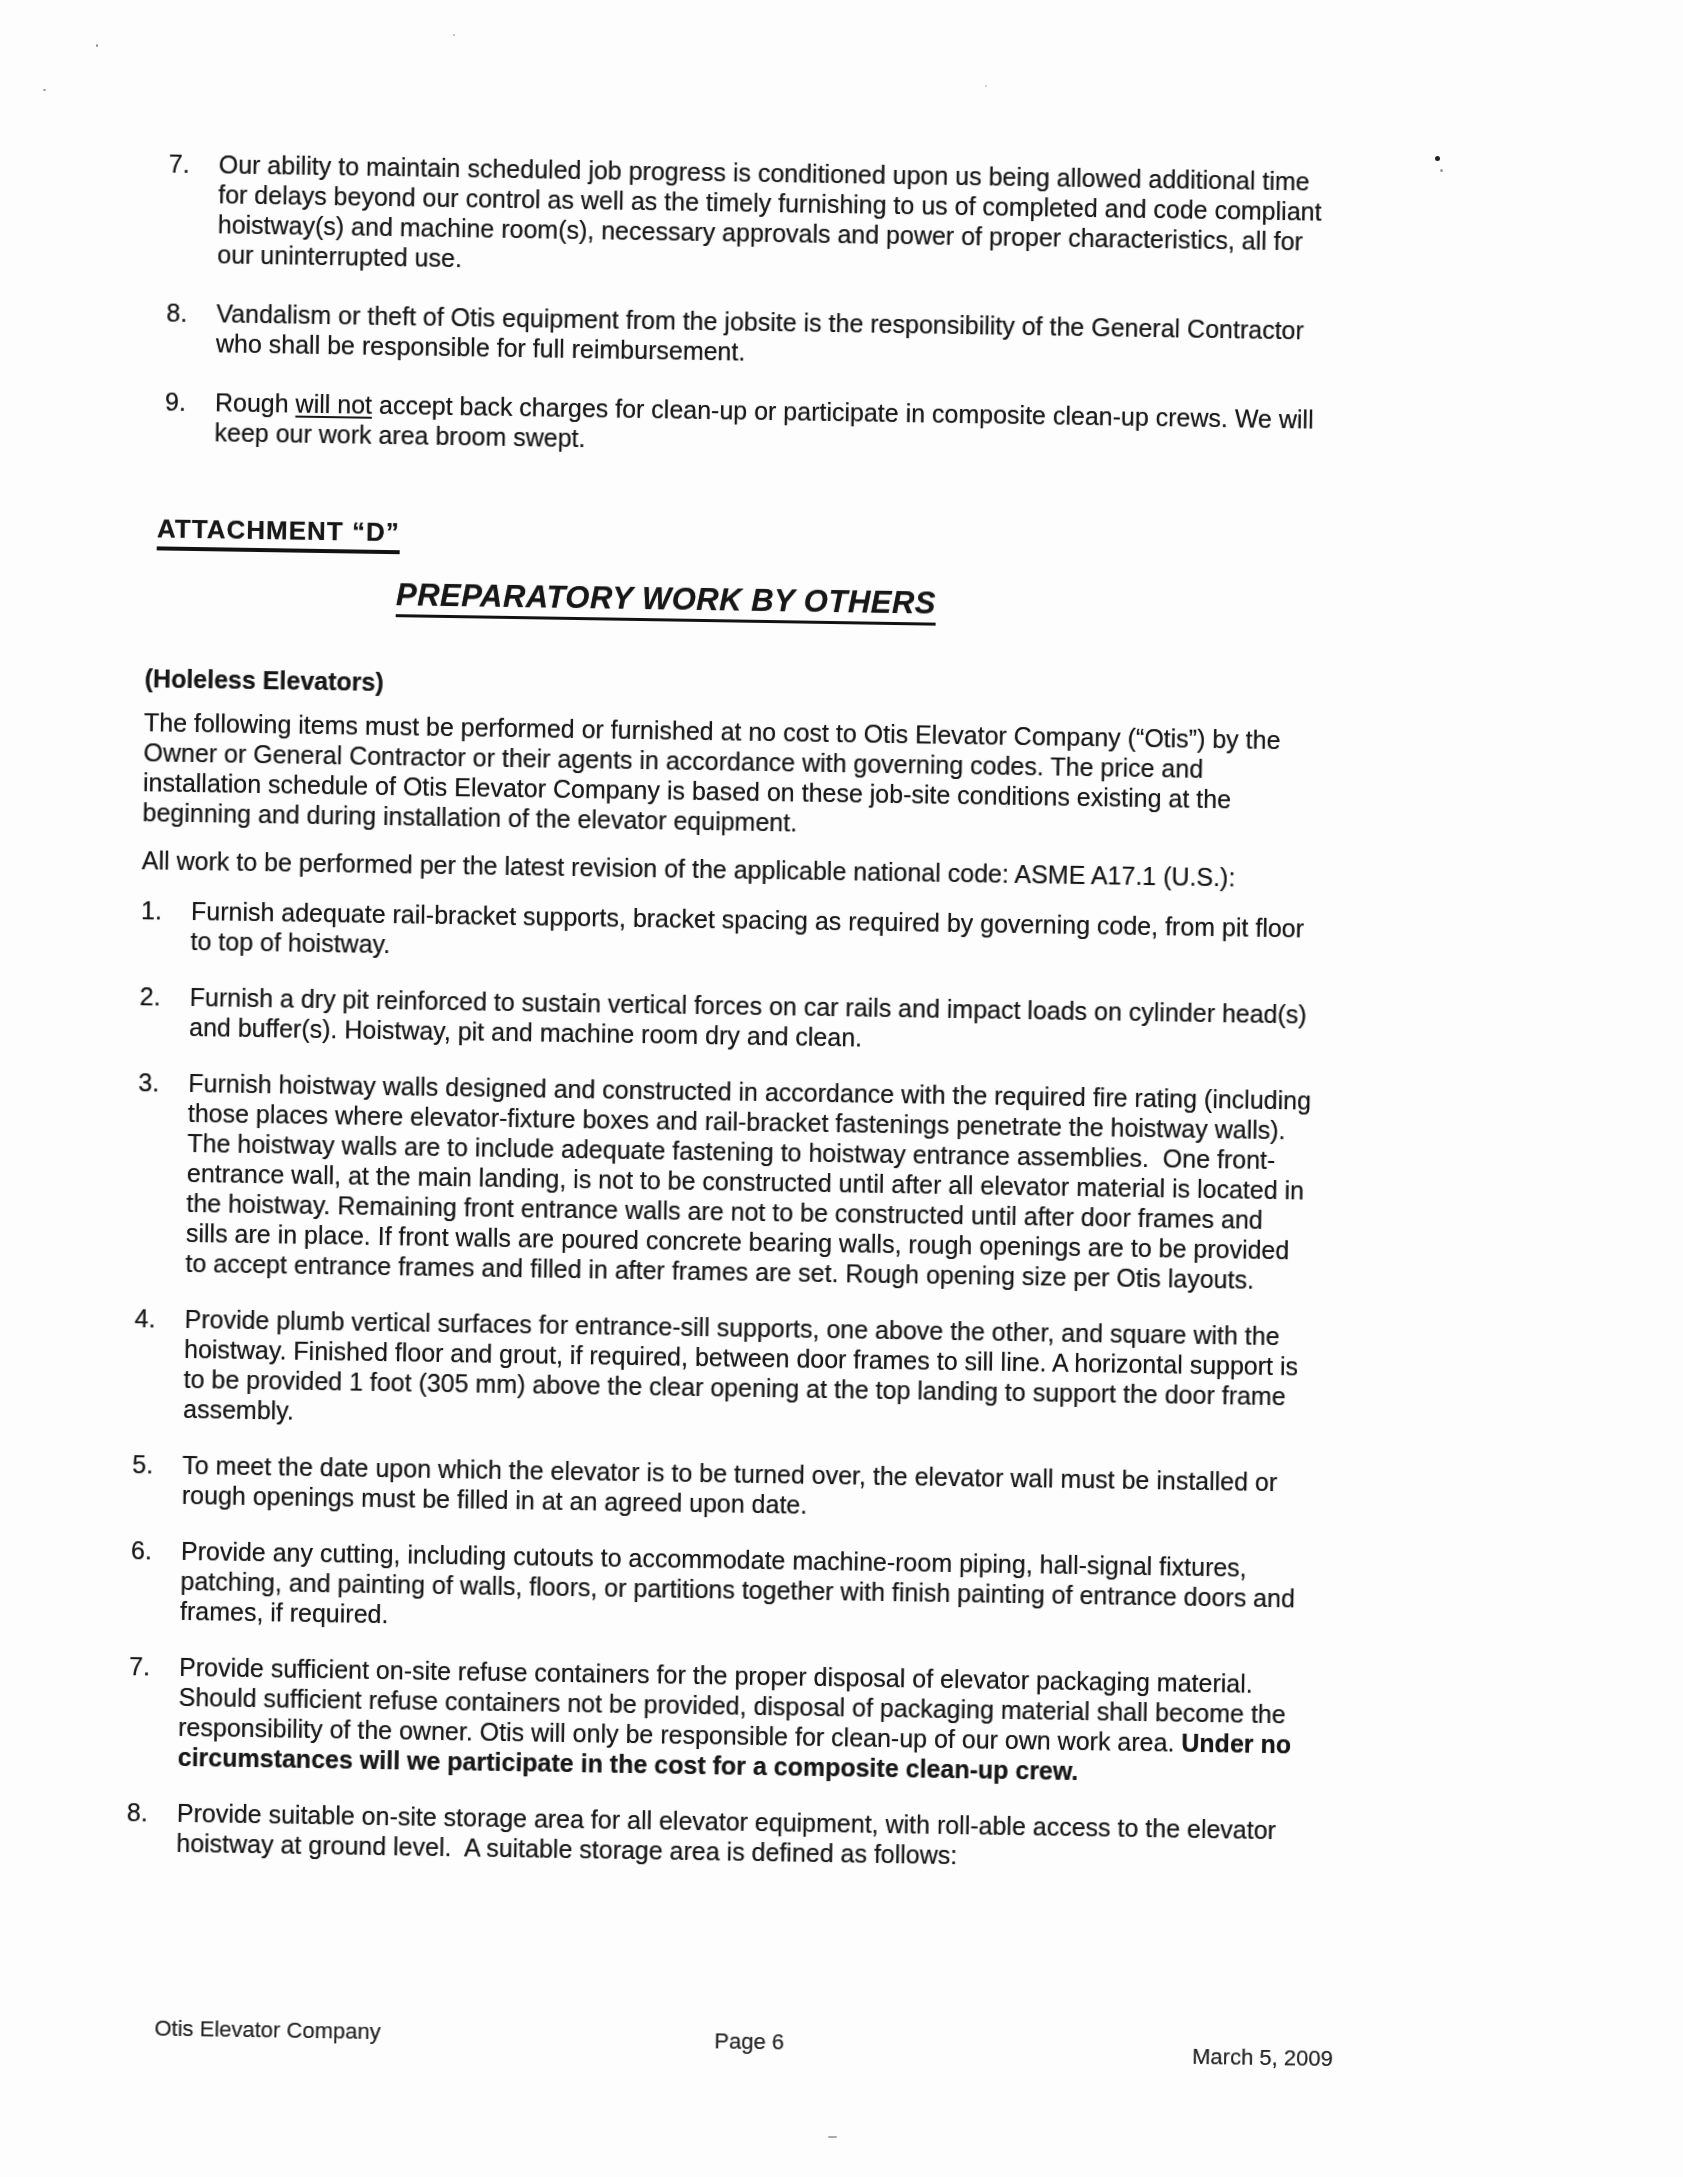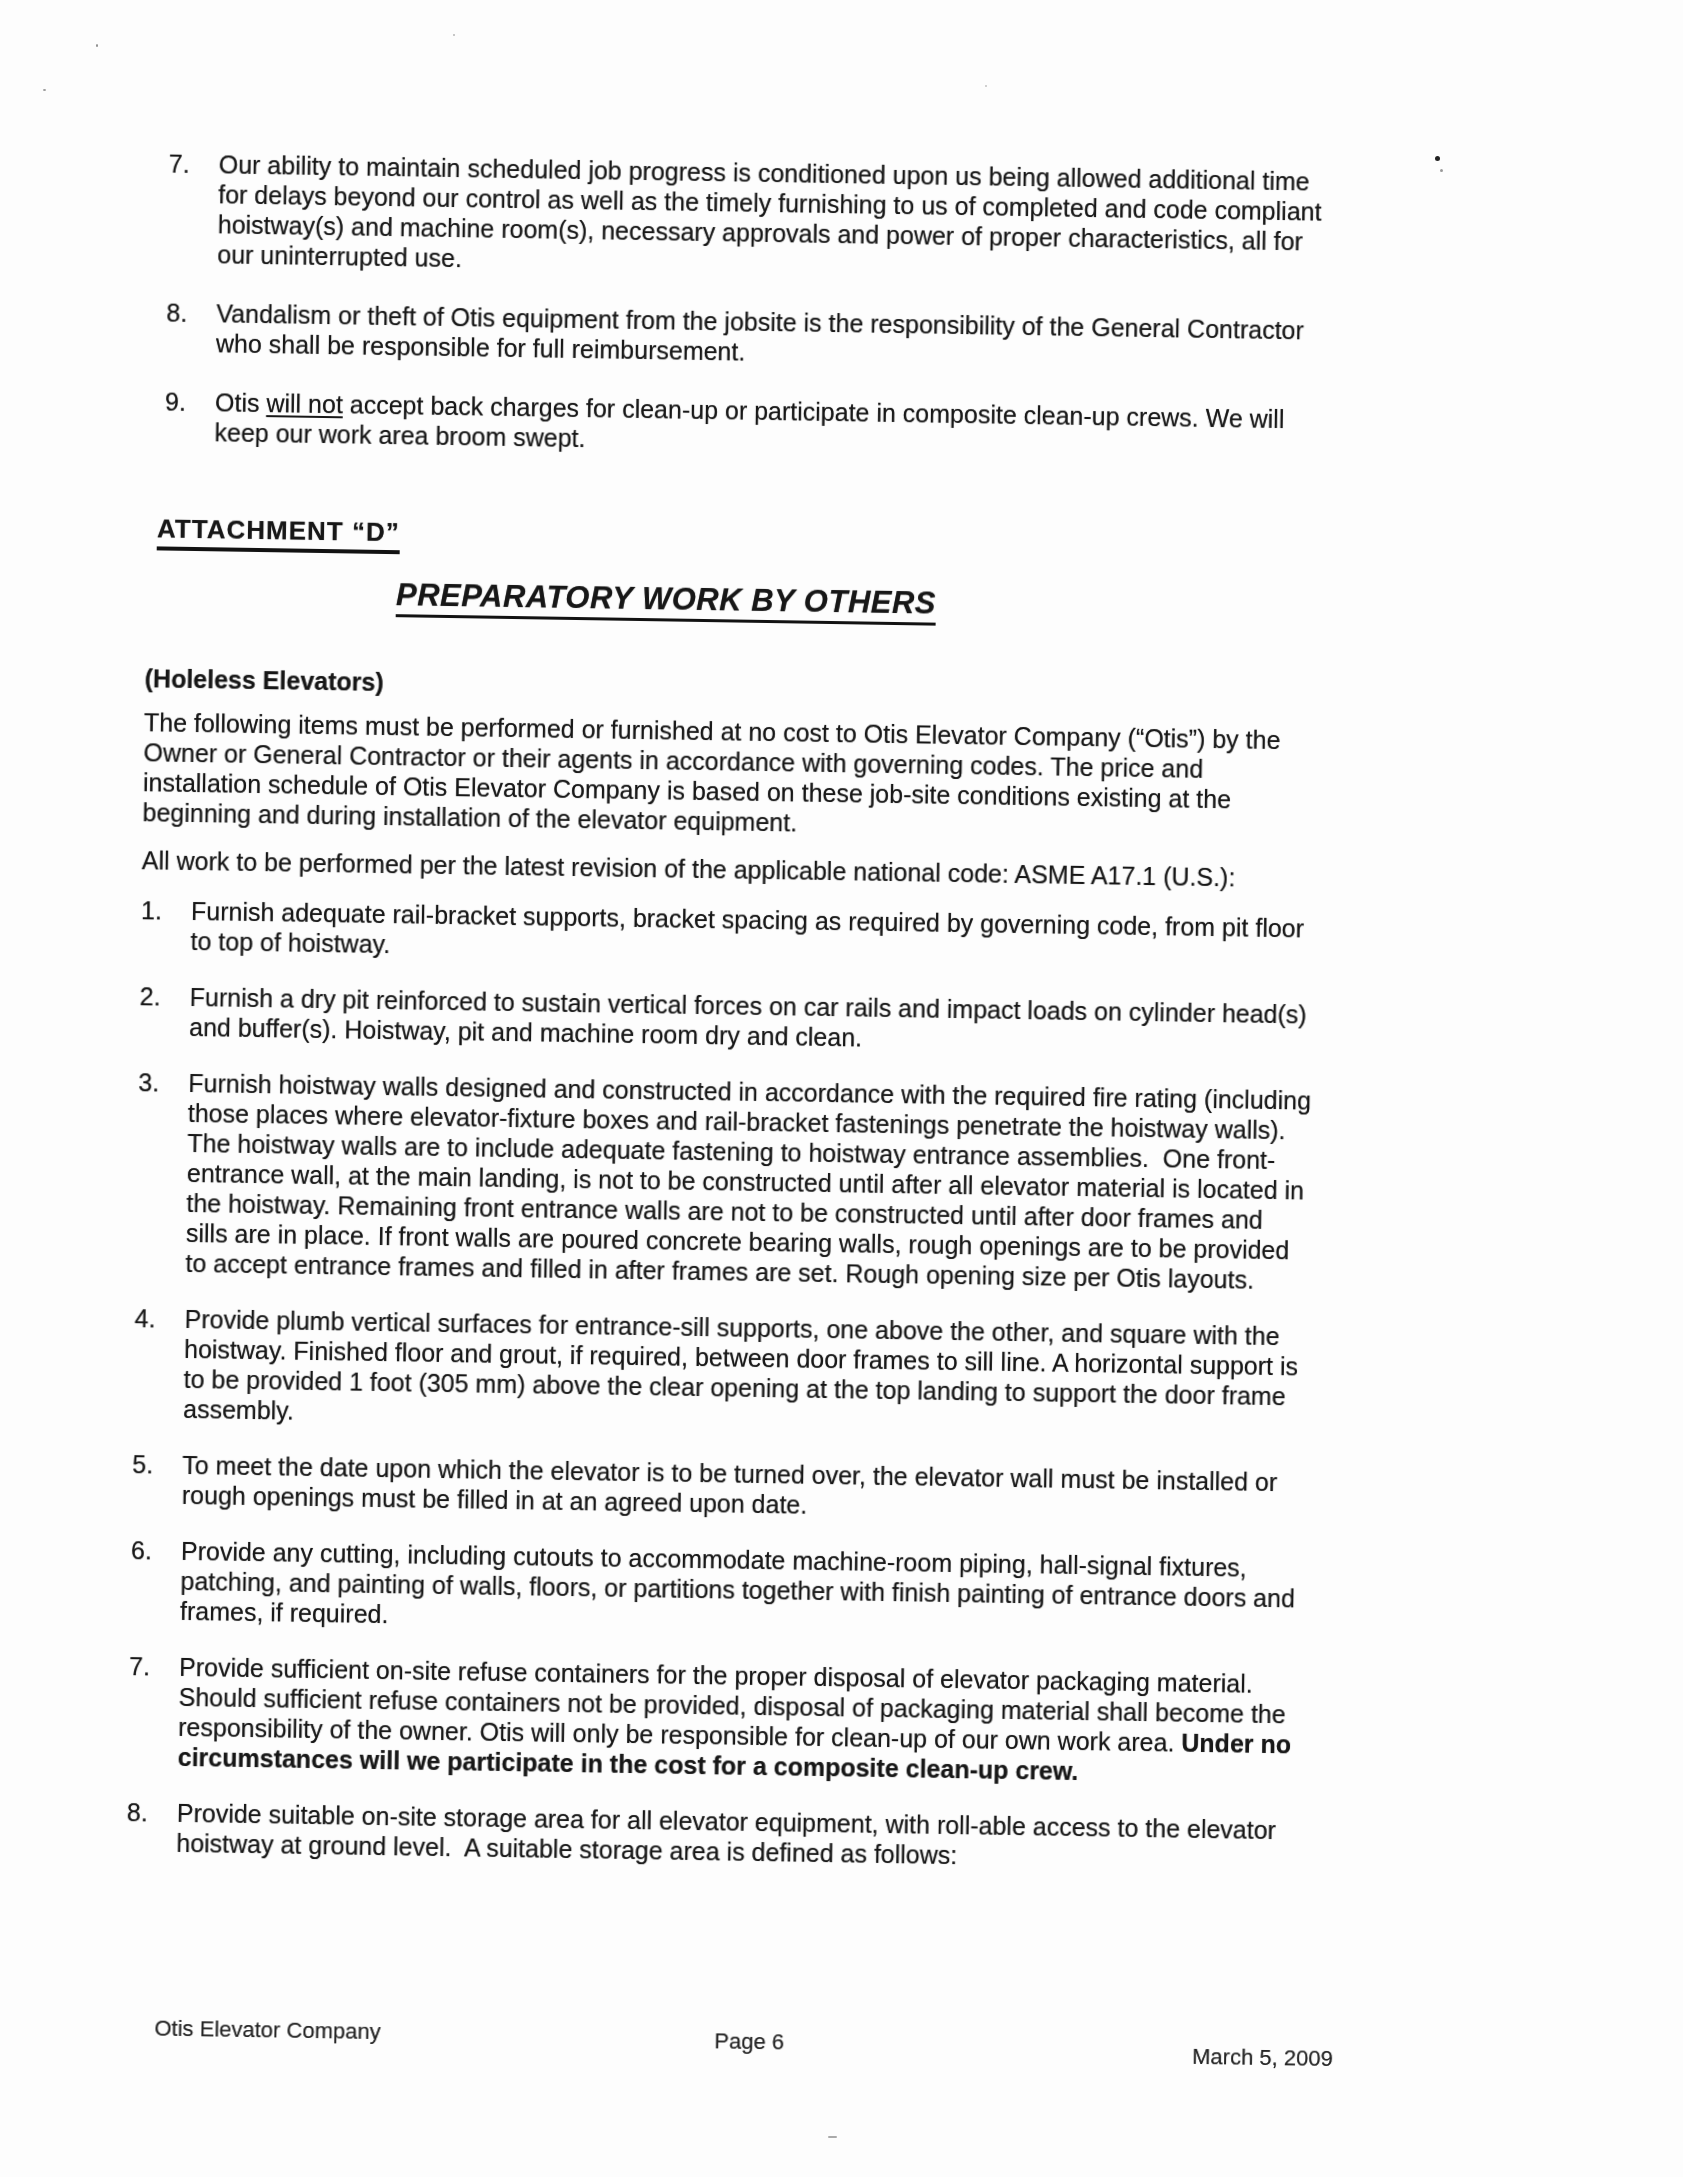--- a/index.html
+++ b/index.html
@@ -131,21 +131,21 @@
 hoistway(s) and machine room(s), necessary approvals and power of proper characteristics, all for
 our uninterrupted use.</span></div>
           </div>
           <div class="li">
             <span class="num">8.</span>
             <div class="li-text"><span>Vandalism or theft of Otis equipment from the jobsite is the responsibility of the General Contractor
 who shall be responsible for full reimbursement.</span></div>
           </div>
           <div class="li">
             <span class="num">9.</span>
-            <div class="li-text"><span>Otis </span><span class="underline">will not</span><span> accept back charges for clean-up or participate in composite clean-up crews. We will
+            <div class="li-text"><span>Rough </span><span class="underline">will not</span><span> accept back charges for clean-up or participate in composite clean-up crews. We will
 keep our work area broom swept.</span></div>
           </div>
         </div>
 
       <div class="attachment">ATTACHMENT “D”</div>
 
       <div class="title-wrap">
         <div class="doc-title">PREPARATORY WORK BY OTHERS</div>
       </div>
 

